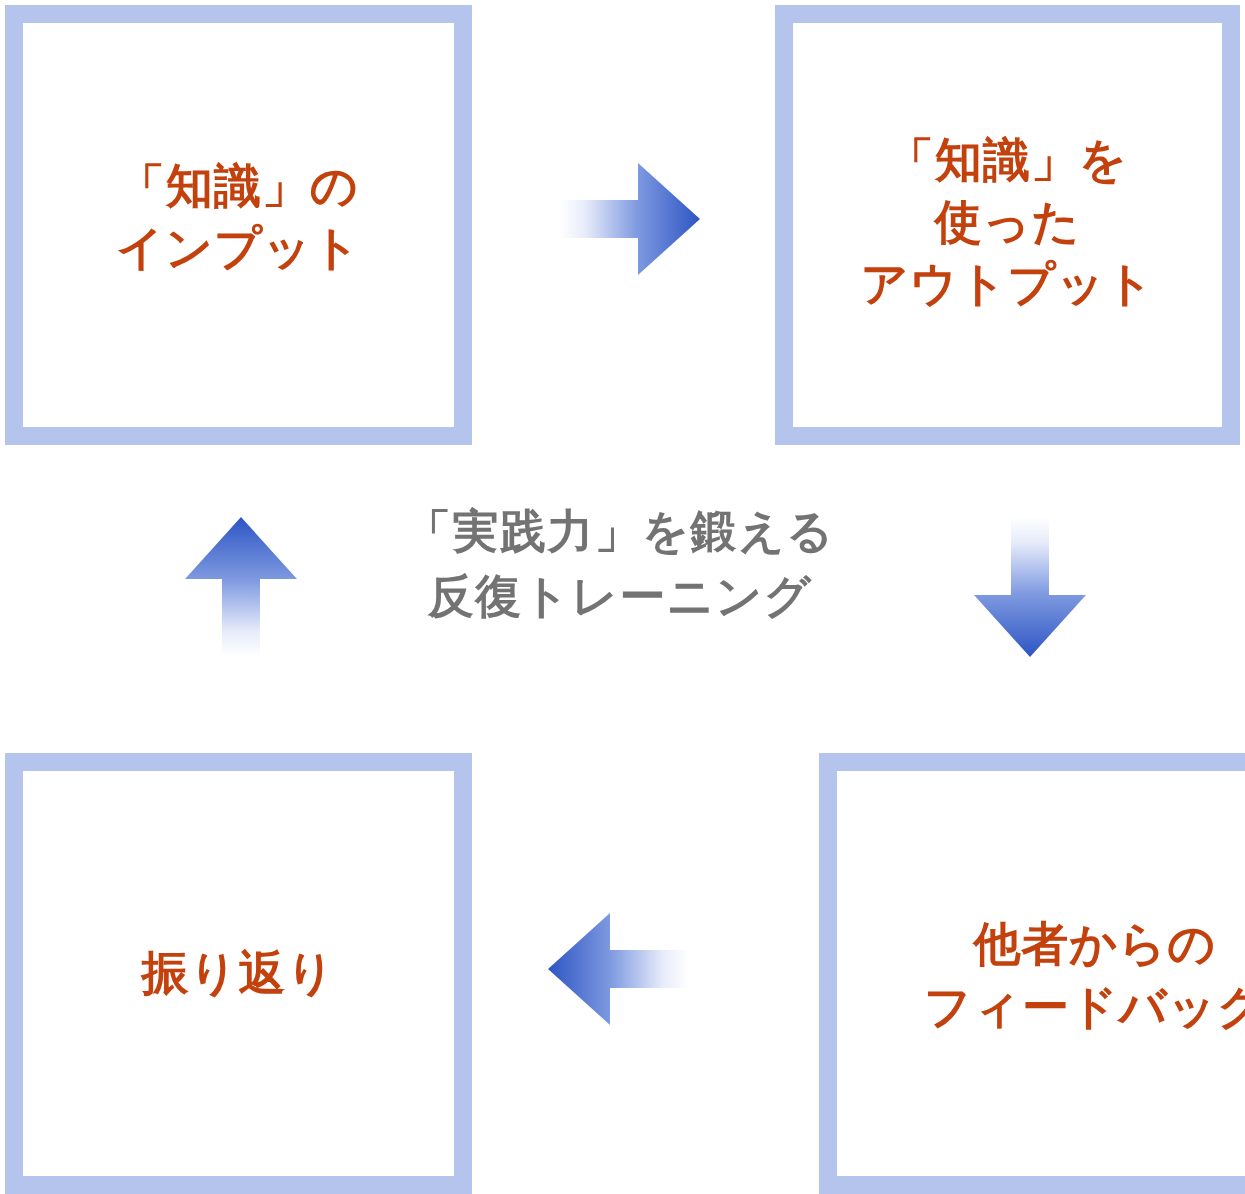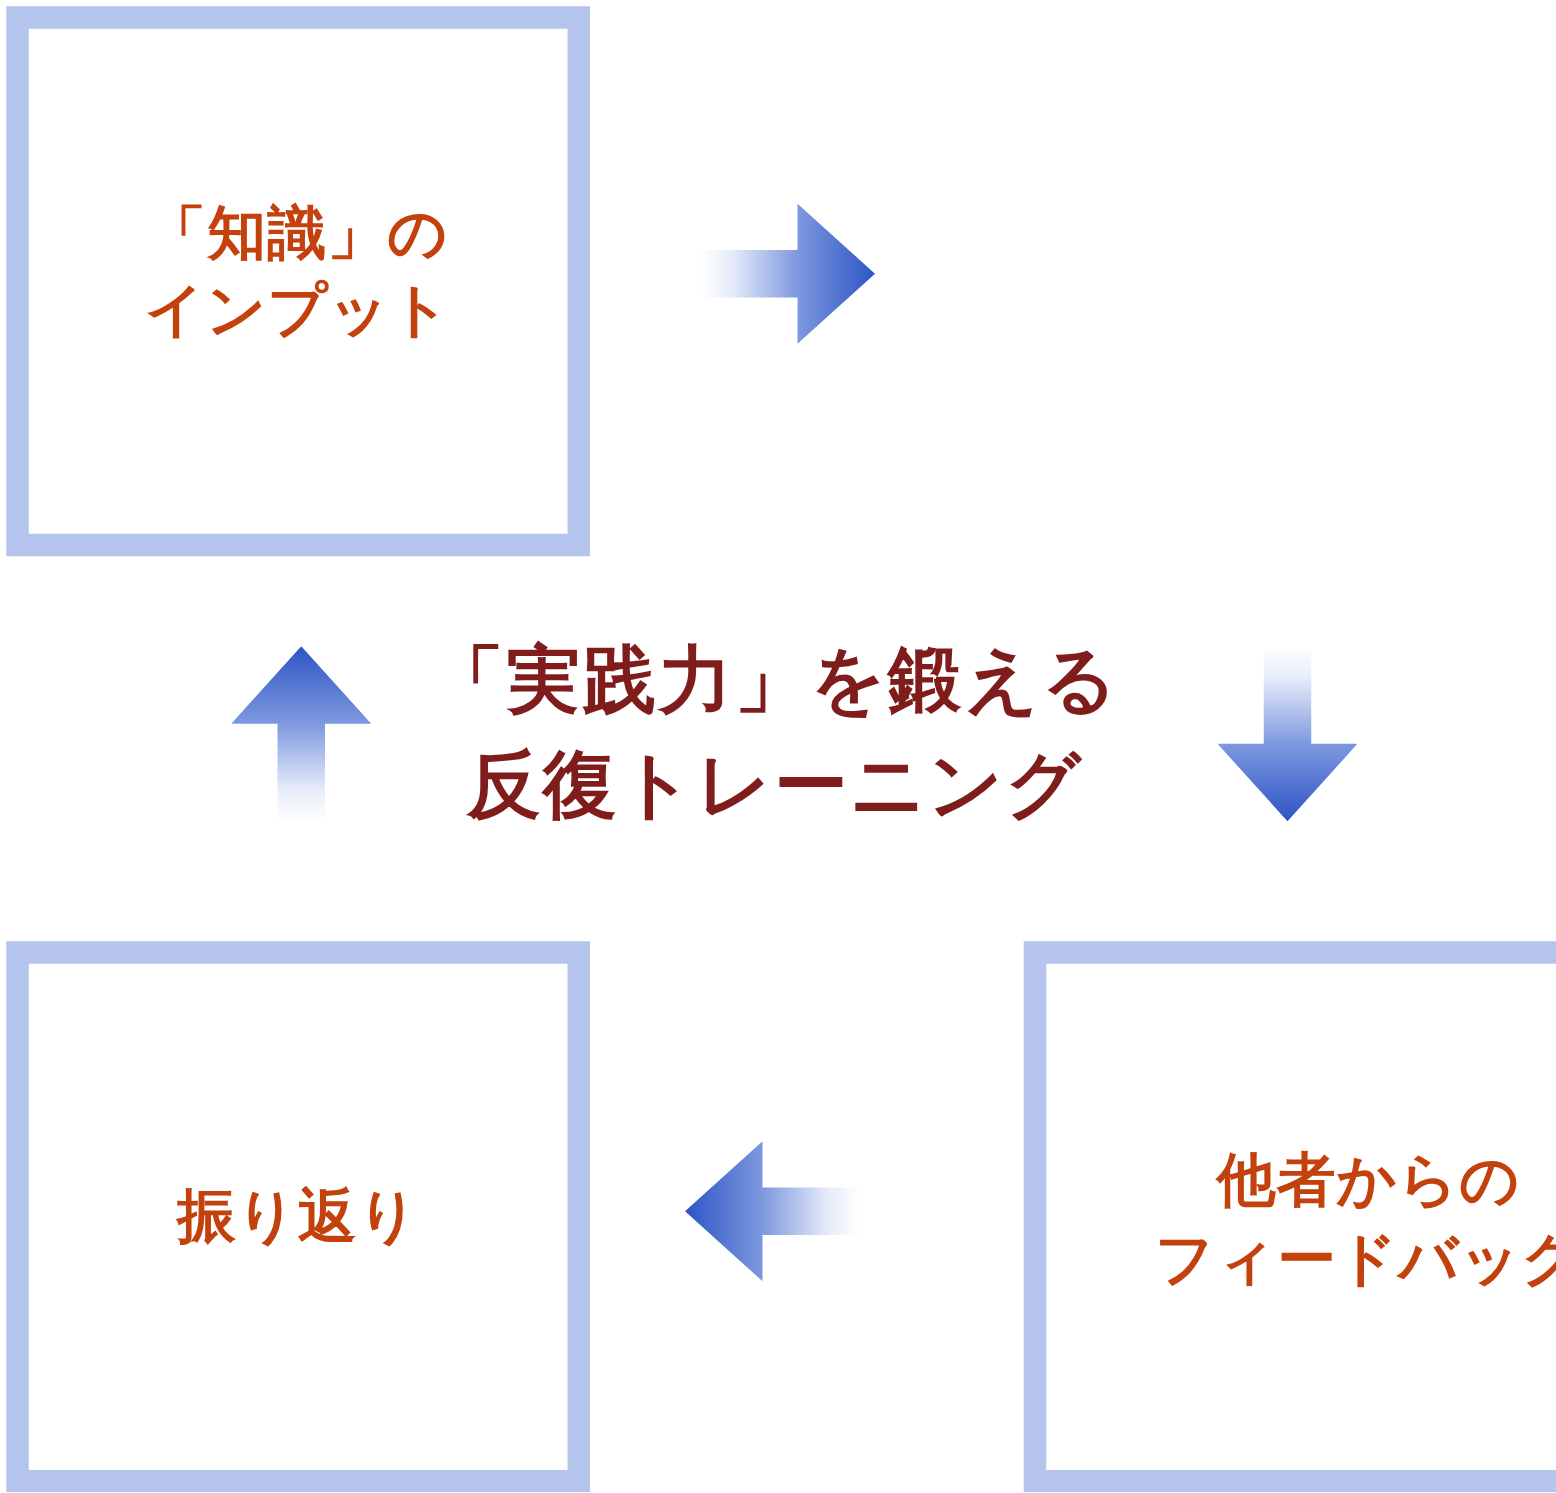--- a/index.html
+++ b/index.html
@@ -49,24 +49,24 @@
   #box-output .box-text { margin-top: -6px; }
   #box-input .box-text { margin-top: -16px; }
 
   
   #center-caption {
     position: absolute;
     left: 330px;
     top: 503px;
     width: 580px;
     text-align: center;
-    font-family: Liberation Sans, sans-serif;
+    font-family: Liberation Mono, monospace;
     font-weight: bold;
-    color: #7f1d1d;
-    font-size: 59px;
+    color: #737373;
+    font-size: 46px;
     line-height: 1.42;
     letter-spacing: 0.03em;
     white-space: pre-line;
   }
 
   
   .arrow {
     position: absolute;
   }
   .arrow svg { display: block; width: 100%; height: 100%; }
@@ -79,20 +79,25 @@
 </head>
 <body>
 
 <div id="canvas">
 
   <div class="box" id="box-input">
     <div class="box-text">「知識」の
 インプット</div>
   </div>
 
+  <div class="box" id="box-output">
+    <div class="box-text">「知識」を
+使った
+アウトプット</div>
+  </div>
 
   <div class="box" id="box-feedback">
     <div class="box-text">他者からの
 フィードバック</div>
   </div>
 
   <div class="box" id="box-reflect">
     <div class="box-text">振り返り</div>
   </div>
 

